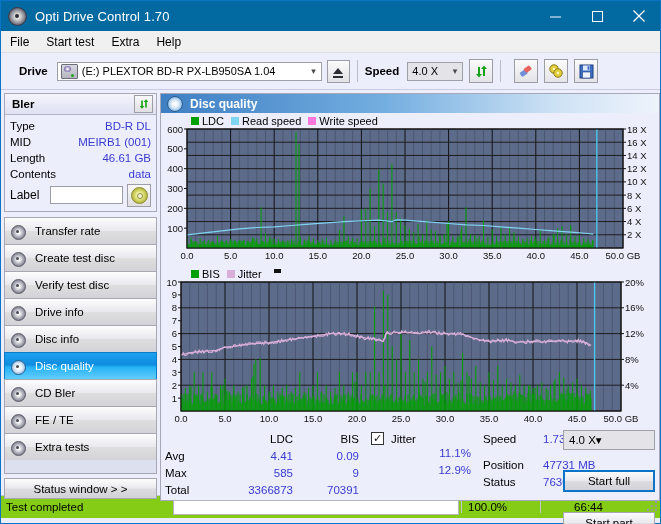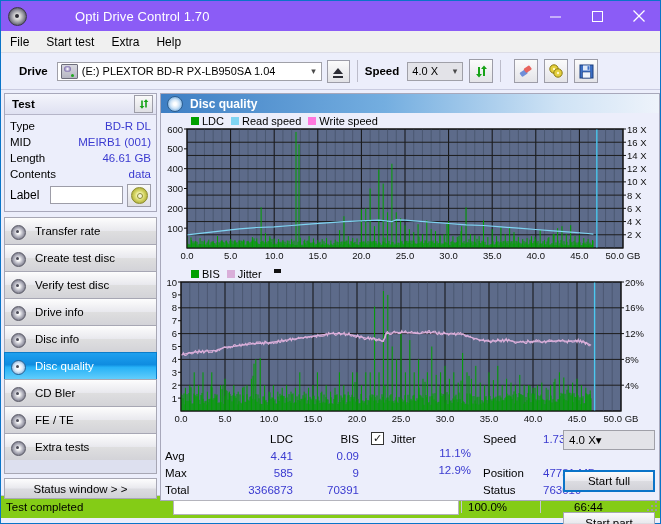--- a/index.html
+++ b/index.html
@@ -11,23 +11,22 @@
     -webkit-font-smoothing:antialiased;
   }
   .app{
     position:relative;width:661px;height:524px;
     border:1px solid #0a74c8;
     box-sizing:border-box;
     background:#eceefb;
   }
   
   .titlebar{
-    height:30px;background:#8b5cf6;display:flex;align-items:center;
+    height:30px;background:#0369a1;display:flex;align-items:center;
     position:relative;
-    gap:40px;
   }
   .title-icon{
     width:17px;height:17px;margin-left:7px;margin-right:8px;border-radius:50%;
     background:radial-gradient(circle at 50% 50%, #f8f8f8 0%, #cfcfcf 28%, #8e8e9a 55%, #5a5a66 75%, #a8a8b4 100%);
     border:1px solid #3a3a46;position:relative;flex:0 0 auto;
   }
   .title-icon:after{
     content:"";position:absolute;left:6px;top:6px;width:4px;height:4px;border-radius:50%;
     background:#2b2b33;
   }
@@ -292,21 +291,21 @@
       </svg>
     </div>
   </div>
 
   <div class="body">
 
     <div class="sidebar">
 
       <div class="panel">
         <div class="panel-head">
-          <span class="t">Test</span>
+          <span class="t">Bler</span>
           <span class="mini-btn">
             <svg width="12" height="12" viewBox="0 0 15 15">
               <path d="M4 3 L4 10 L2 10 L5 13.5 L8 10 L6 10 L6 3 Z" fill="#17a317"></path>
               <path d="M11 12 L11 5 L13 5 L10 1.5 L7 5 L9 5 L9 12 Z" fill="#17a317"></path>
             </svg>
           </span>
         </div>
         <div class="disc-rows">
           <div class="drow">
             <span class="k">Type</span>
@@ -1698,21 +1697,21 @@
             </div>
             <div class="jit-val">11.1%</div>
             <div class="jit-val">12.9%</div>
           </div>
 
           <div class="sp-col">
             <div class="sp-row">
               <span class="k">Speed</span>
               <span class="v">1.73 X</span>
             </div>
-            <div class="sp-row" style="margin-top:17px;">
+            <div class="sp-row" style="margin-top:9px;">
               <span class="k">Position</span>
               <span class="v">47731 MB</span>
             </div>
             <div class="sp-row">
               <span class="k">Status</span>
               <span class="v">763019</span>
             </div>
           </div>
 
           <div class="btn-col">

